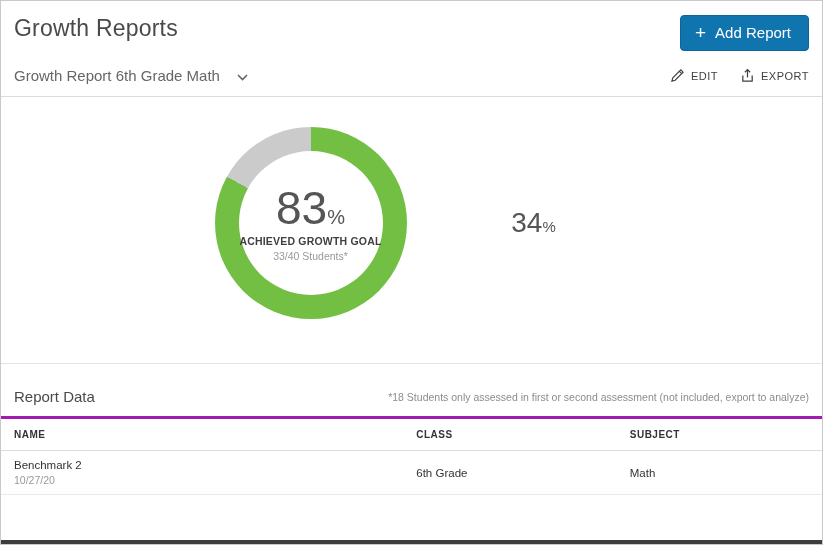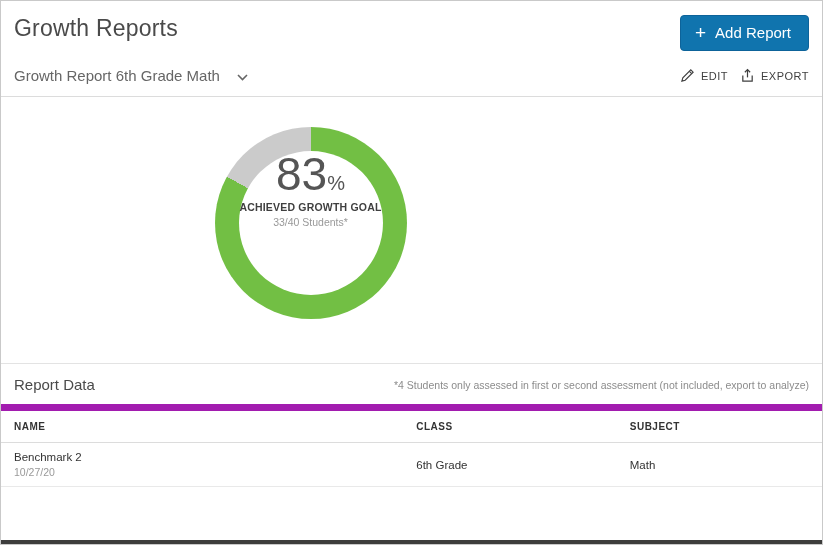--- a/index.html
+++ b/index.html
@@ -53,21 +53,21 @@
     border-bottom: 1px solid #dcdcdc;
   }
   .report-selector {
     display: flex;
     align-items: center;
     gap: 17px;
     font-size: 15px;
     color: #666666;
     cursor: pointer;
   }
-  .toolbar-actions { display: flex; align-items: center; gap: 12px; }
+  .toolbar-actions { display: flex; align-items: center; gap: 22px; }
   .toolbar-action {
     display: flex;
     align-items: center;
     gap: 6px;
     font-size: 11px;
     letter-spacing: 0.5px;
     color: #3f3f3f;
     background: none;
     border: none;
     font-family: "Liberation Sans", sans-serif;
@@ -97,52 +97,53 @@
   .donut { position: relative; width: 192px; height: 192px; }
   .donut-ring { width: 100%; height: 100%; border-radius: 50%; }
   .donut-hole {
     position: absolute;
     inset: 24px;
     background: #ffffff;
     border-radius: 50%;
     display: flex;
     flex-direction: column;
     align-items: center;
+    justify-content: center;
   }
   .donut-value { font-size: 46px; color: #555555; line-height: 1; }
   .donut-value .unit { font-size: 20px; }
   .donut-label {
     margin-top: 4px;
     font-size: 10.5px;
     font-weight: bold;
     color: #3f3f3f;
     letter-spacing: 0.2px;
   }
   .donut-sublabel { margin-top: 3px; font-size: 10.5px; color: #999999; }
 
   
   .report-data-header {
     display: flex;
     justify-content: space-between;
     align-items: center;
     border-top: 1px solid #e3e3e3;
-    padding: 12px 13px 11px 13px;
+    padding: 24px 13px 11px 13px;
   }
   .section-title { font-size: 15px; font-weight: 400; color: #4a4a4a; }
   .section-note { font-size: 10.5px; color: #8c8c8c; }
 
   table.report-table { width: 100%; border-collapse: collapse; }
   .report-table th {
     text-align: left;
     font-size: 10px;
     font-weight: bold;
     letter-spacing: 0.5px;
     color: #333333;
     padding: 10px 13px;
-    border-top: 7px solid #a21caf;
+    border-top: 3px solid #a21caf;
     border-bottom: 1px solid #dcdcdc;
   }
   .report-table th.col-name { width: 49%; }
   .report-table th.col-class { width: 26%; }
   .report-table td {
     padding: 8px 13px;
     font-size: 11.5px;
     color: #333333;
     border-bottom: 1px solid #e9e9e9;
     vertical-align: middle;
@@ -211,27 +212,30 @@
       <div class="donut-hole">
         <div class="donut-value">
           <span>83</span><span class="unit">%</span>
         </div>
         <div class="donut-label">ACHIEVED GROWTH GOAL</div>
         <div class="donut-sublabel">33/40 Students*</div>
       </div>
     </div>
 
     <div class="side-stat">
+      <div class="stat-value">
+        <span>34</span><span class="unit">%</span>
+      </div>
     </div>
 
   </div>
 
   <div class="report-data-header">
     <div class="section-title">Report Data</div>
-    <div class="section-note">*4 Students only assessed in first or second assessment (not included, export to analyze)</div>
+    <div class="section-note">*18 Students only assessed in first or second assessment (not included, export to analyze)</div>
   </div>
 
   <table class="report-table">
     <thead>
       <tr>
         <th class="col-name">NAME</th>
         <th class="col-class">CLASS</th>
         <th class="col-subject">SUBJECT</th>
       </tr>
     </thead>

